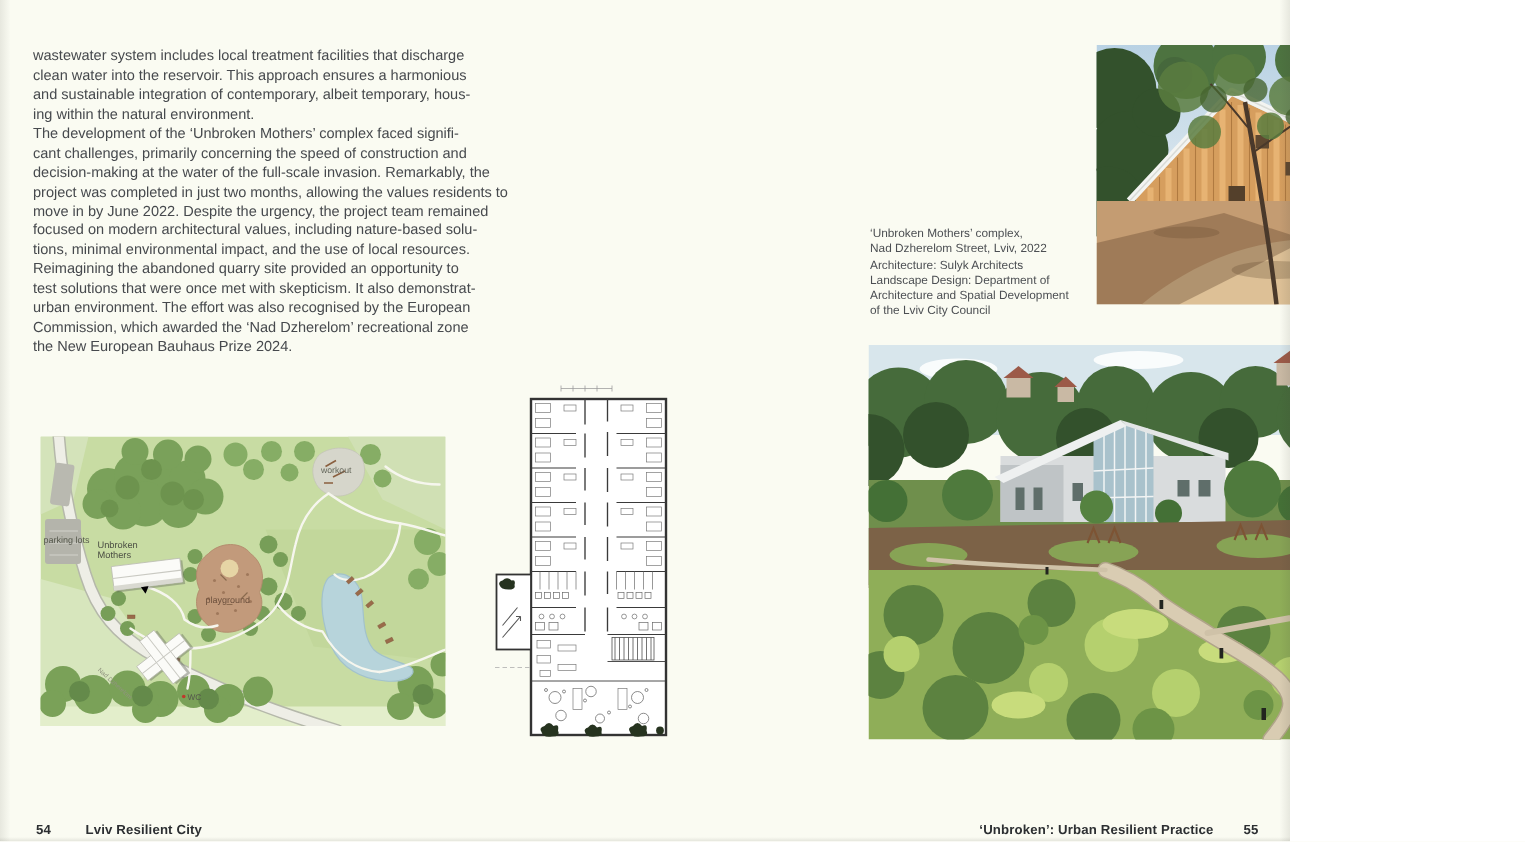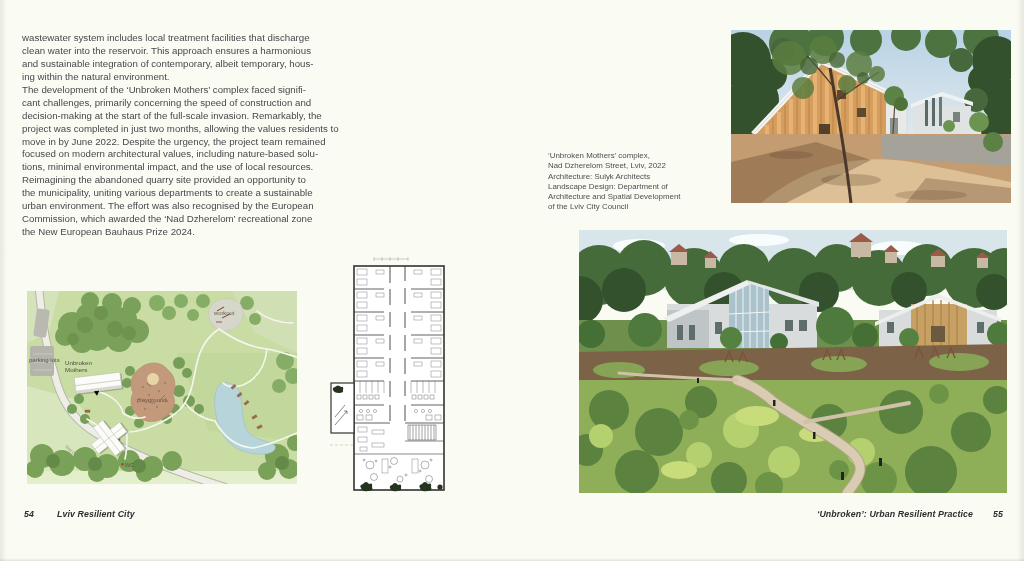--- a/index.html
+++ b/index.html
@@ -1,66 +1,66 @@
 <!DOCTYPE html>
 <html><head>
 <meta charset="utf-8">
 <style>
   html,body{margin:0;padding:0;}
   #spread{
-    position:relative;width:1024px;height:561px;overflow:hidden;
+    position:relative;width:860px;height:561px;overflow:hidden;
     background:#fafbf2;
     font-family:"Liberation Sans","DejaVu Sans",sans-serif;
   }
   
   .edge-l{position:absolute;left:0;top:0;width:7px;height:561px;
     background:linear-gradient(90deg,rgba(60,60,50,.10),rgba(60,60,50,0));}
   .edge-r{position:absolute;right:0;top:0;width:7px;height:561px;
     background:linear-gradient(270deg,rgba(60,60,50,.10),rgba(60,60,50,0));}
   .edge-b{position:absolute;left:0;bottom:0;width:1024px;height:3px;
     background:linear-gradient(0deg,rgba(60,60,50,.12),rgba(60,60,50,0));}
 
   
   .bodycopy{position:absolute;left:22px;top:32px;width:276px;color:#46494d;}
   .bodycopy .ln{font-size:9.7px;line-height:12.95px;height:12.95px;
     text-align:justify;text-align-last:justify;white-space:nowrap;}
   .bodycopy .ln.last{text-align:right;text-align-last:left;}
 
   
-  .caption{position:absolute;left:548px;top:151px;width:142px;color:#4c4f53;}
+  .caption{position:absolute;left:580px;top:151px;width:142px;color:#4c4f53;}
   .caption .cl{font-size:7.9px;line-height:10.3px;}
 
   
-  .footer{position:absolute;top:509px;display:flex;align-items:flex-start;
-    font-weight:bold;color:#2c2f32;font-size:8.8px;letter-spacing:.1px;font-style:italic;}
+  .footer{position:absolute;top:548px;display:flex;align-items:flex-start;
+    font-weight:bold;color:#2c2f32;font-size:8.8px;letter-spacing:.1px;}
   .footer-left{left:24px;gap:23px;}
   .footer-right{right:21px;gap:20px;margin-left:12px;}
 
   .art{position:absolute;}
   svg text{font-family:"Liberation Sans","DejaVu Sans",sans-serif;}
 </style>
 </head>
 <body>
 
 <div id="spread">
 
   <div class="bodycopy">
     <div class="ln">wastewater system includes local treatment facilities that discharge</div>
     <div class="ln">clean water into the reservoir. This approach ensures a harmonious</div>
     <div class="ln">and sustainable integration of contemporary, albeit temporary, hous-</div>
     <div class="ln last">ing within the natural environment.</div>
     <div class="ln">The development of the ‘Unbroken Mothers’ complex faced signifi-</div>
     <div class="ln">cant challenges, primarily concerning the speed of construction and</div>
-    <div class="ln">decision-making at the start of the full-scale invasion. Remarkably, the</div>
+    <div class="ln">decision-making at the water of the full-scale invasion. Remarkably, the</div>
     <div class="ln">project was completed in just two months, allowing the values residents to</div>
     <div class="ln">move in by June 2022. Despite the urgency, the project team remained</div>
     <div class="ln">focused on modern architectural values, including nature-based solu-</div>
     <div class="ln last">tions, minimal environmental impact, and the use of local resources.</div>
     <div class="ln">Reimagining the abandoned quarry site provided an opportunity to</div>
-    <div class="ln">the municipality, uniting various departments to create a sustainable</div>
+    <div class="ln">test solutions that were once met with skepticism. It also demonstrat-</div>
     <div class="ln">urban environment. The effort was also recognised by the European</div>
     <div class="ln">Commission, which awarded the ‘Nad Dzherelom’ recreational zone</div>
     <div class="ln last">the New European Bauhaus Prize 2024.</div>
   </div>
 
   <svg class="art" style="left:27px;top:291px;" width="270" height="193" viewBox="0 0 270 193">
     <rect x="0" y="0" width="270" height="193" fill="#c8dca3"></rect>
 
     <polygon points="0,95 48,108 78,150 42,193 0,193" fill="#d7e6bd"></polygon>
     <polygon points="0,0 32,0 22,42 0,52" fill="#d4e3ba"></polygon>

